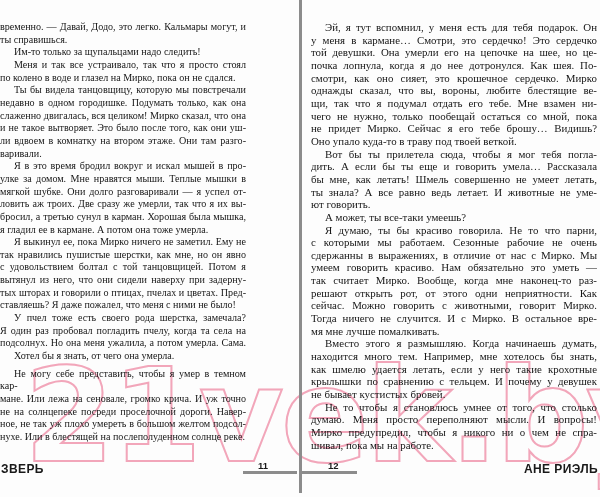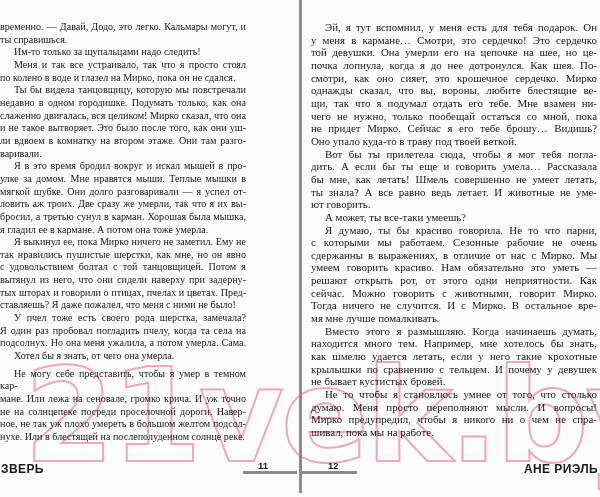--- a/index.html
+++ b/index.html
@@ -152,20 +152,21 @@
         <div class="line">ют говорить.</div>
       </div>
       <div class="para">
         <div class="line ind">А может, ты все-таки умеешь?</div>
       </div>
       <div class="para">
         <div class="line j ind">Я думаю, ты бы красиво говорила. Не то что парни,</div>
         <div class="line j">с которыми мы работаем. Сезонные рабочие не очень</div>
         <div class="line j">сдержанны в выражениях, в отличие от нас с Мирко. Мы</div>
         <div class="line j">умеем говорить красиво. Нам обязательно это уметь —</div>
+        <div class="line j">так считает Мирко. Вообще, когда мне наконец-то раз-</div>
         <div class="line j">решают открыть рот, от этого одни неприятности. Как</div>
         <div class="line j">сейчас. Можно говорить с животными, говорит Мирко.</div>
         <div class="line j">Тогда ничего не случится. И с Мирко. В остальное вре-</div>
         <div class="line">мя мне лучше помалкивать.</div>
       </div>
       <div class="para">
         <div class="line j ind">Вместо этого я размышляю. Когда начинаешь думать,</div>
         <div class="line j">находится много тем. Например, мне хотелось бы знать,</div>
         <div class="line j">как шмелю удается летать, если у него такие крохотные</div>
         <div class="line j">крылышки по сравнению с тельцем. И почему у девушек</div>

